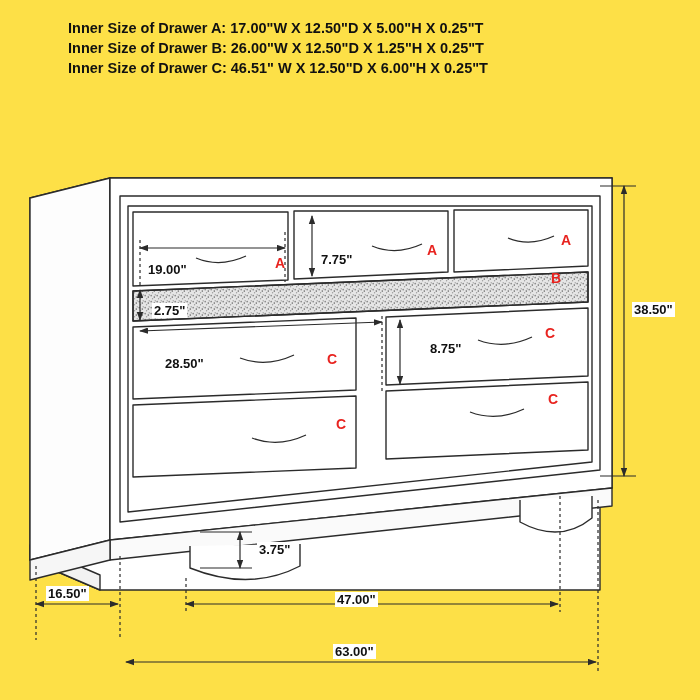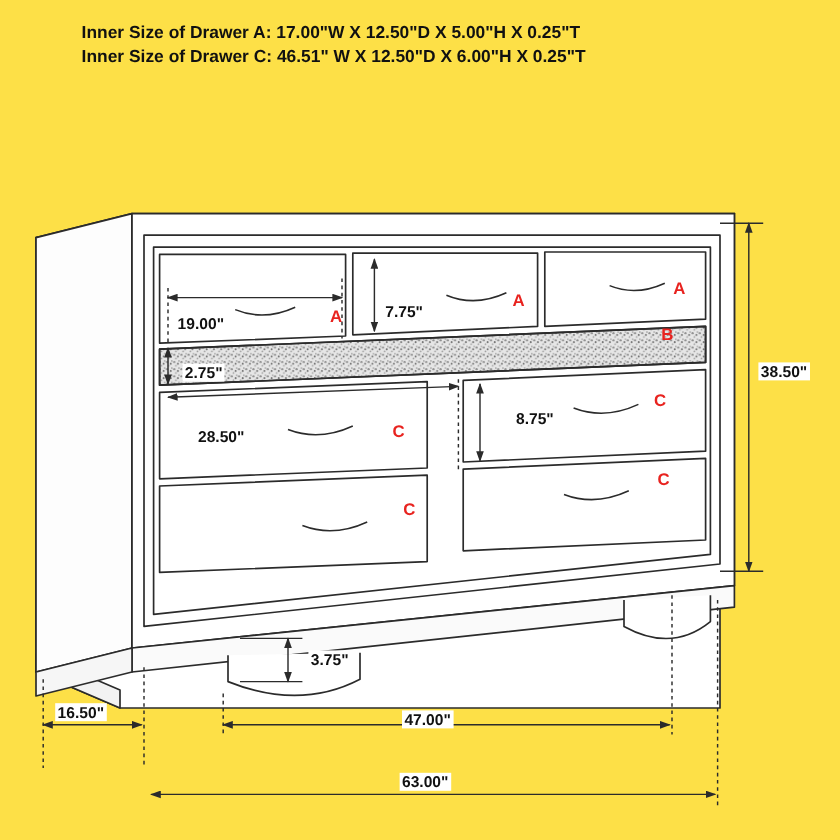--- a/index.html
+++ b/index.html
@@ -52,20 +52,21 @@
     white-space: nowrap;
   }
 </style>
 </head>
 <body>
 
 <div id="page">
 
   <div class="spec-block">
     <div class="spec-line">Inner Size of Drawer A: 17.00"W X 12.50"D X 5.00"H X 0.25"T</div>
+    <div class="spec-line">Inner Size of Drawer B: 26.00"W X 12.50"D X 1.25"H X 0.25"T</div>
     <div class="spec-line">Inner Size of Drawer C: 46.51" W X 12.50"D X 6.00"H X 0.25"T</div>
   </div>
 
   <svg id="drawing" viewBox="0 0 700 700">
     <defs>
       <marker id="arrowEnd" markerWidth="9" markerHeight="9" refX="8" refY="3.2" orient="auto" markerUnits="userSpaceOnUse">
         <path d="M0,0 L9,3.2 L0,6.4 z" fill="#2b2b2b"></path>
       </marker>
       <marker id="arrowStart" markerWidth="9" markerHeight="9" refX="1" refY="3.2" orient="auto" markerUnits="userSpaceOnUse">
         <path d="M9,0 L0,3.2 L9,6.4 z" fill="#2b2b2b"></path>

